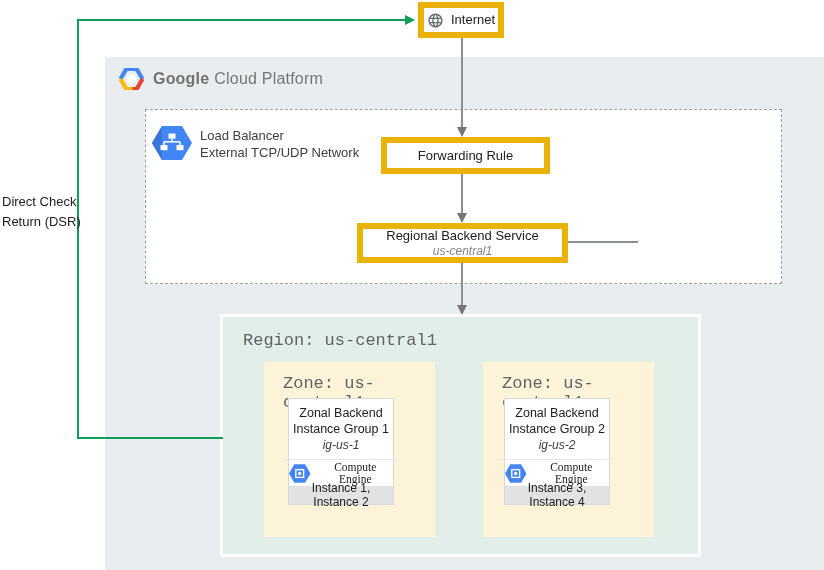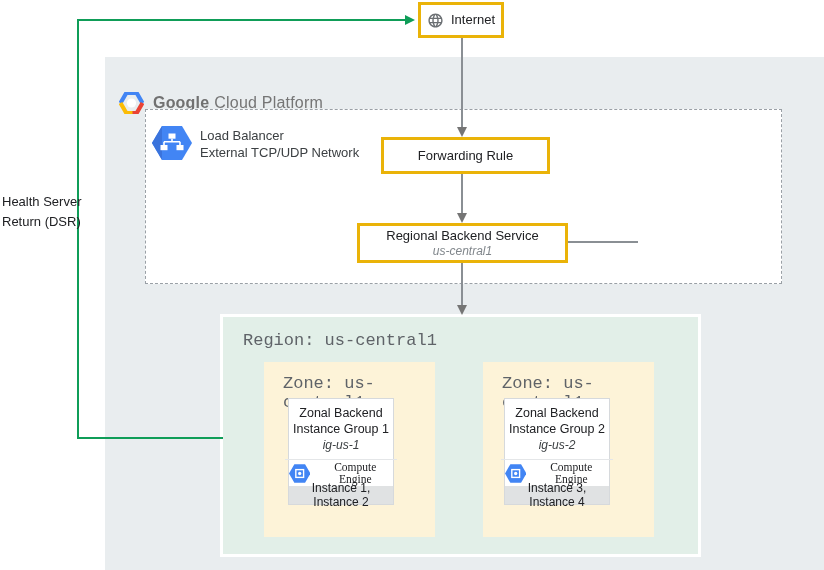--- a/index.html
+++ b/index.html
@@ -10,31 +10,31 @@
   .platform-box{position:absolute;left:105px;top:57px;width:719px;height:513px;background:#e9edef;}
   .lb-dashed-box{position:absolute;left:145px;top:109px;width:637px;height:175px;background:#fff;border:1px dashed #9aa0a6;box-sizing:border-box;}
   .region-box{position:absolute;left:220px;top:314px;width:481px;height:243px;background:#e2efe8;border:3px solid #ffffff;box-sizing:border-box;}
   .zone-box{position:absolute;top:362px;width:171px;height:175px;background:#fdf3d8;}
   .zone-a{left:264px;} .zone-c{left:483px;}
   .zone-label,.region-label{font-size:17px;color:#5f6368;font-family:Liberation Mono, monospace;}
   .region-label{position:absolute;left:243px;top:331px;}
   .zone-label{position:absolute;top:12px;left:19px;}
 
   
-  .node{position:absolute;background:#fff;border:3px solid #eab308;box-sizing:border-box;
+  .node{position:absolute;background:#fff;border:6px solid #eab308;box-sizing:border-box;
         display:flex;align-items:center;justify-content:center;flex-direction:column;
         font-size:13px;color:#202124;text-align:center;line-height:16px;}
   .internet-node{left:418px;top:2px;width:86px;height:36px;flex-direction:row;gap:7px;}
   .fr-node{left:381px;top:137px;width:169px;height:37px;}
   .rbs-node{left:357px;top:223px;width:211px;height:40px;}
   .hc-node{left:638px;top:222px;width:123px;height:39px;}
   .sub-italic{font-style:italic;font-size:12px;color:#80868b;line-height:15px;}
 
   
-  .gcp-logo{position:absolute;left:119px;top:68px;display:flex;align-items:center;gap:9px;margin-top:24px;}
+  .gcp-logo{position:absolute;left:119px;top:68px;display:flex;align-items:center;gap:9px;}
   .brand-text{font-size:16px;color:#757575;letter-spacing:.2px;}
   .brand-google{font-weight:700;color:#717171;margin-right:5px;}
 
   
   .lb-icon{position:absolute;left:152px;top:126px;}
   .lb-title{position:absolute;left:200px;top:127px;font-size:13px;line-height:17px;color:#3c4043;}
 
   
   .card{position:absolute;top:398px;width:106px;height:107px;background:#fff;border:1px solid #d6d9dc;
         box-sizing:border-box;display:flex;flex-direction:column;align-items:center;text-align:center;}
@@ -162,17 +162,17 @@
   <div class="arrow-down" style="left:457px;top:305px;"></div>
 
   <div class="hline" style="left:568px;top:241px;width:70px;"></div>
 
   <div class="gline-h" style="left:77px;top:19px;width:330px;"></div>
   <div class="garrow-right" style="left:405px;top:14.5px;"></div>
   <div class="gline-v" style="left:77px;top:19px;height:420px;"></div>
   <div class="gline-h" style="left:77px;top:437px;width:146px;"></div>
 
   <div class="dsr-label">
-    <div>Health Server</div>
+    <div>Direct Check</div>
     <div>Return (DSR)</div>
   </div>
 
 </div>
 
 </body></html>

